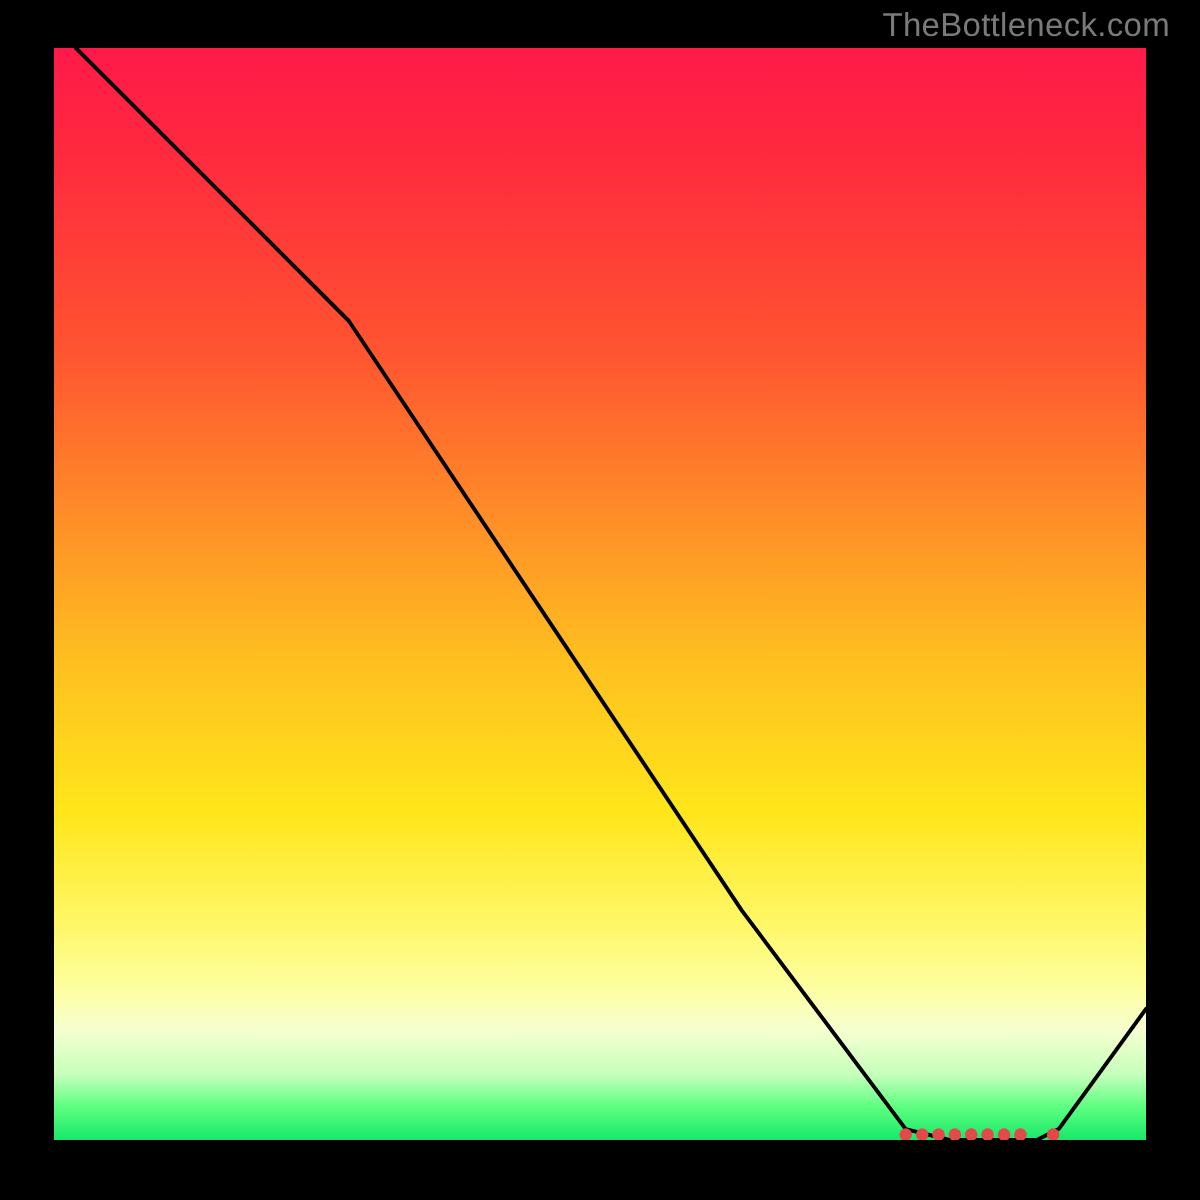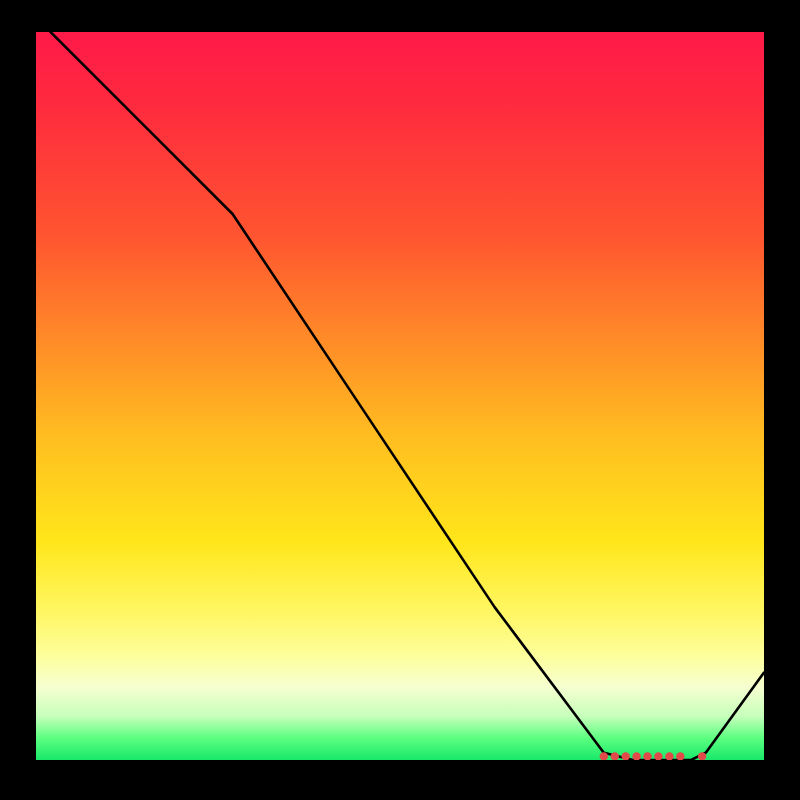--- a/index.html
+++ b/index.html
@@ -57,20 +57,21 @@
     position: absolute;
     inset: 0;
     width: 100%;
     height: 100%;
   }
 </style>
 </head>
 <body>
 
 <div class="outer">
+  <div class="watermark">TheBottleneck.com</div>
 
   <div class="plot">
     <div class="gradient"></div>
     <svg class="overlay" viewBox="0 0 728 728" preserveAspectRatio="none">
       <g>
         <path id="curve-path" fill="none" stroke="#000" stroke-width="2.6" stroke-linejoin="round" stroke-linecap="round" d="M14.6 0.0 L109.2 94.6 L196.6 182.0 L327.6 378.6 L458.6 575.1 L567.8 720.7 L597.0 728.0 L618.8 728.0 L640.6 728.0 L655.2 728.0 L669.8 720.7 L728.0 640.6"></path>
       </g>
       <g id="markers">
           <circle cx="567.8" cy="724.4" r="4.2" fill="#e24a4a"></circle>
           <circle cx="578.8" cy="724.4" r="4.2" fill="#e24a4a"></circle>

